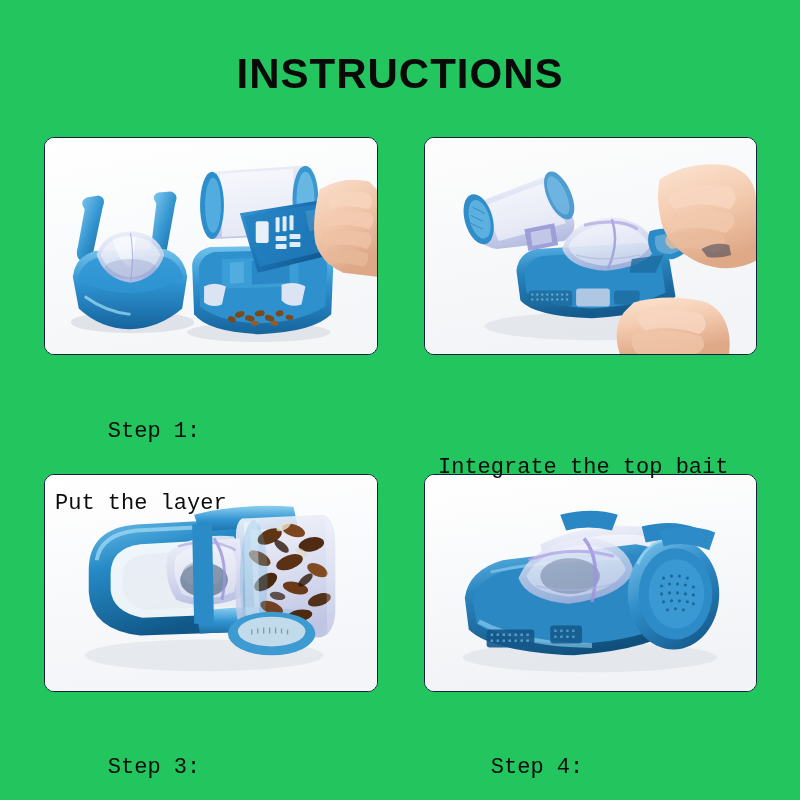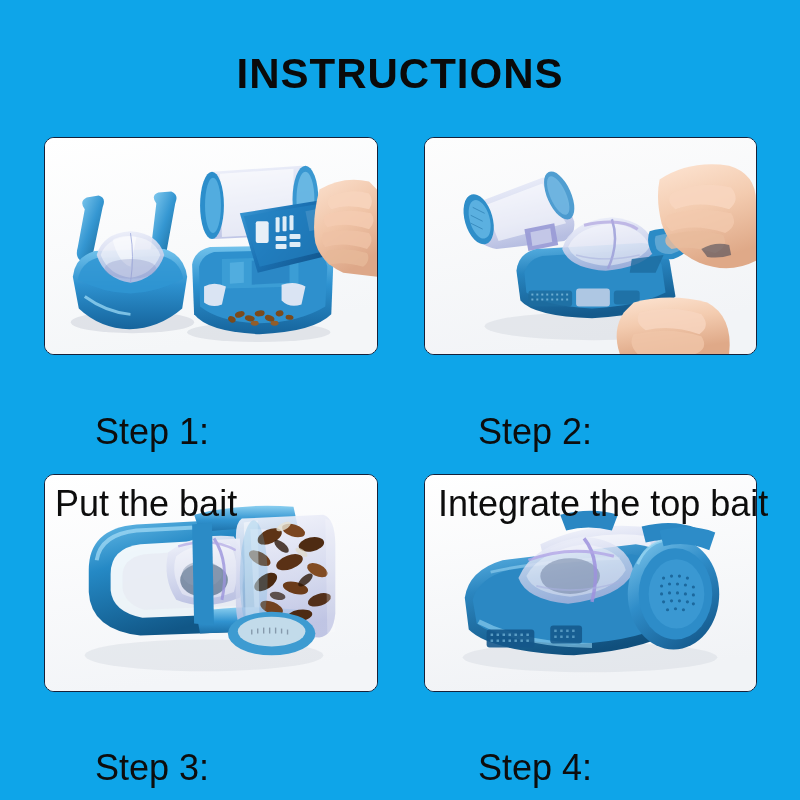--- a/index.html
+++ b/index.html
@@ -43,37 +43,37 @@
 
   
   .panel-1 { left: 44px;  top: 137px; width: 334px; height: 218px; }
   .panel-2 { left: 424px; top: 137px; width: 333px; height: 218px; }
   .panel-3 { left: 44px;  top: 474px; width: 334px; height: 218px; }
   .panel-4 { left: 424px; top: 474px; width: 333px; height: 218px; }
 
   .caption {
     position: absolute;
     color: #0d0d0d;
-    font-size: 36px;
+    font-size: 22px;
     line-height: 36px;
-    font-family: Liberation Sans, sans-serif;
+    font-family: Liberation Mono, monospace;
     white-space: pre;
   }
   .cap-1 { left: 55px;  top: 378px; }
   .cap-2 { left: 438px; top: 378px; }
   .cap-3 { left: 55px;  top: 714px; }
   .cap-4 { left: 438px; top: 714px; }
   .caption .l2 { display: block; }
 
   svg { display: block; width: 100%; height: 100%; }
 </style>
 </head>
 <body style="background: rgb(189, 229, 251);">
 
-<div id="page" style="background: #0ea5e9;">
+<div id="page" style="background: #22c55e;">
 
   <div class="title">INSTRUCTIONS</div>
 
   <div class="panel panel-1">
     <div class="photo">
       <svg viewBox="0 0 334 218" preserveAspectRatio="none" aria-hidden="true">
         <defs>
           <linearGradient id="p1bg" x1="0" y1="0" x2="0.3" y2="1">
             <stop offset="0" stop-color="#ffffff"></stop>
               <stop offset="1" stop-color="#f4f6f8"></stop>
@@ -498,25 +498,24 @@
           <path d="M214 90 Q222 70 240 66" stroke="#9bd8f4" stroke-width="3" fill="none" opacity="0.7"></path>
         </g>
 
         <path d="M236 56 Q268 48 292 58 L286 76 Q262 66 240 72 Z" fill="#2d8cc8"></path>
       </svg>
     </div>
   </div>
 
   <div class="caption cap-1">
     <span>Step 1:</span>
-    <span class="l2">Put the bait</span>
+    <span class="l2">Put the layer</span>
   </div>
 
   <div class="caption cap-2">
-    <span>Step 2:</span>
     <span class="l2">Integrate the top bait</span>
   </div>
 
   <div class="caption cap-3">
     <span>Step 3:</span>
     
   </div>
 
   <div class="caption cap-4 indent">
     <span>Step 4:</span>

